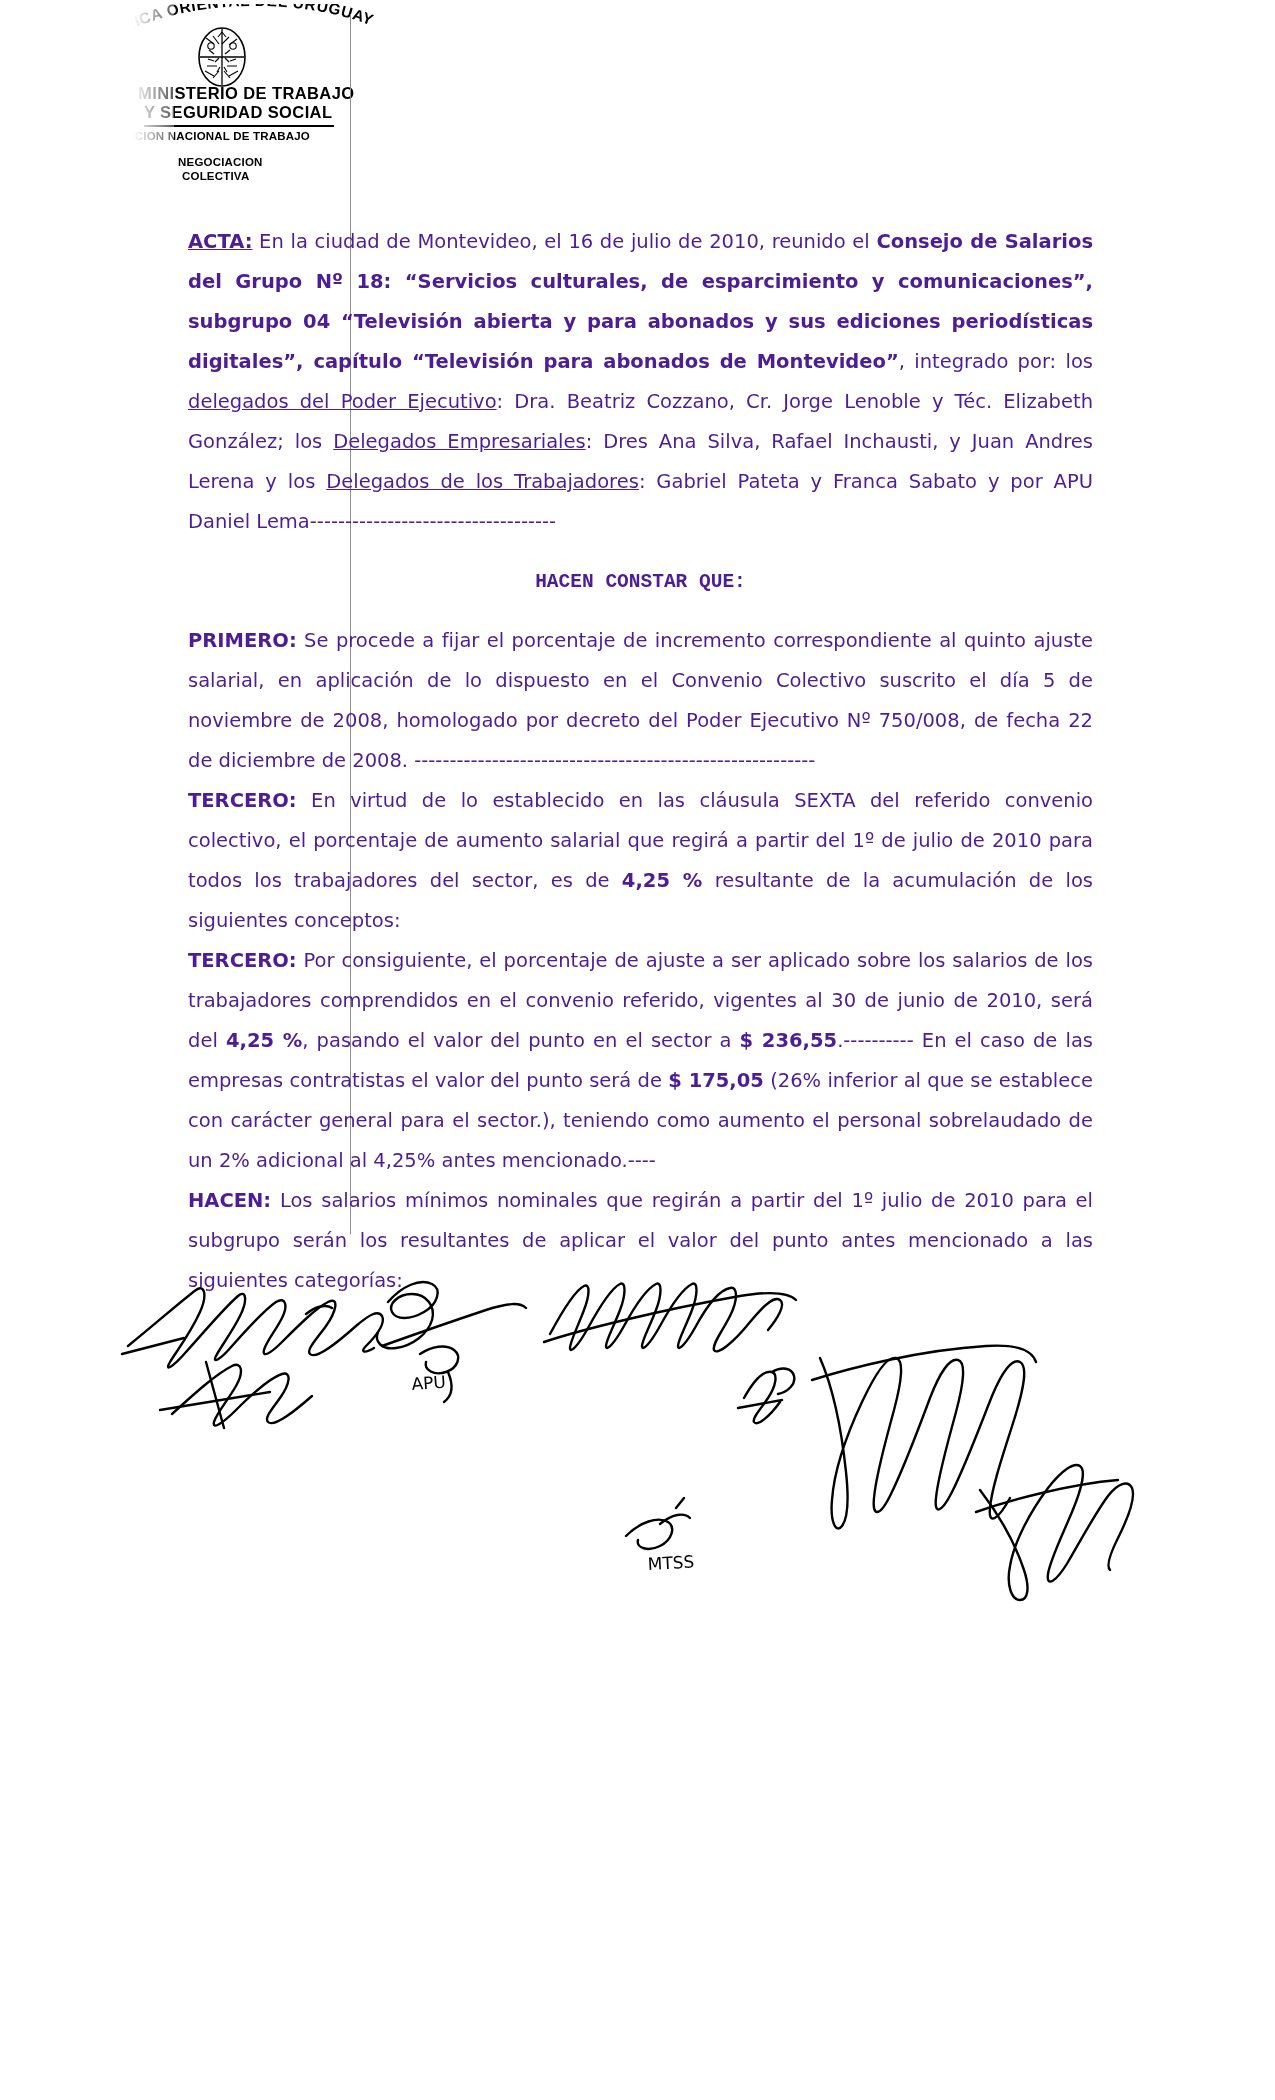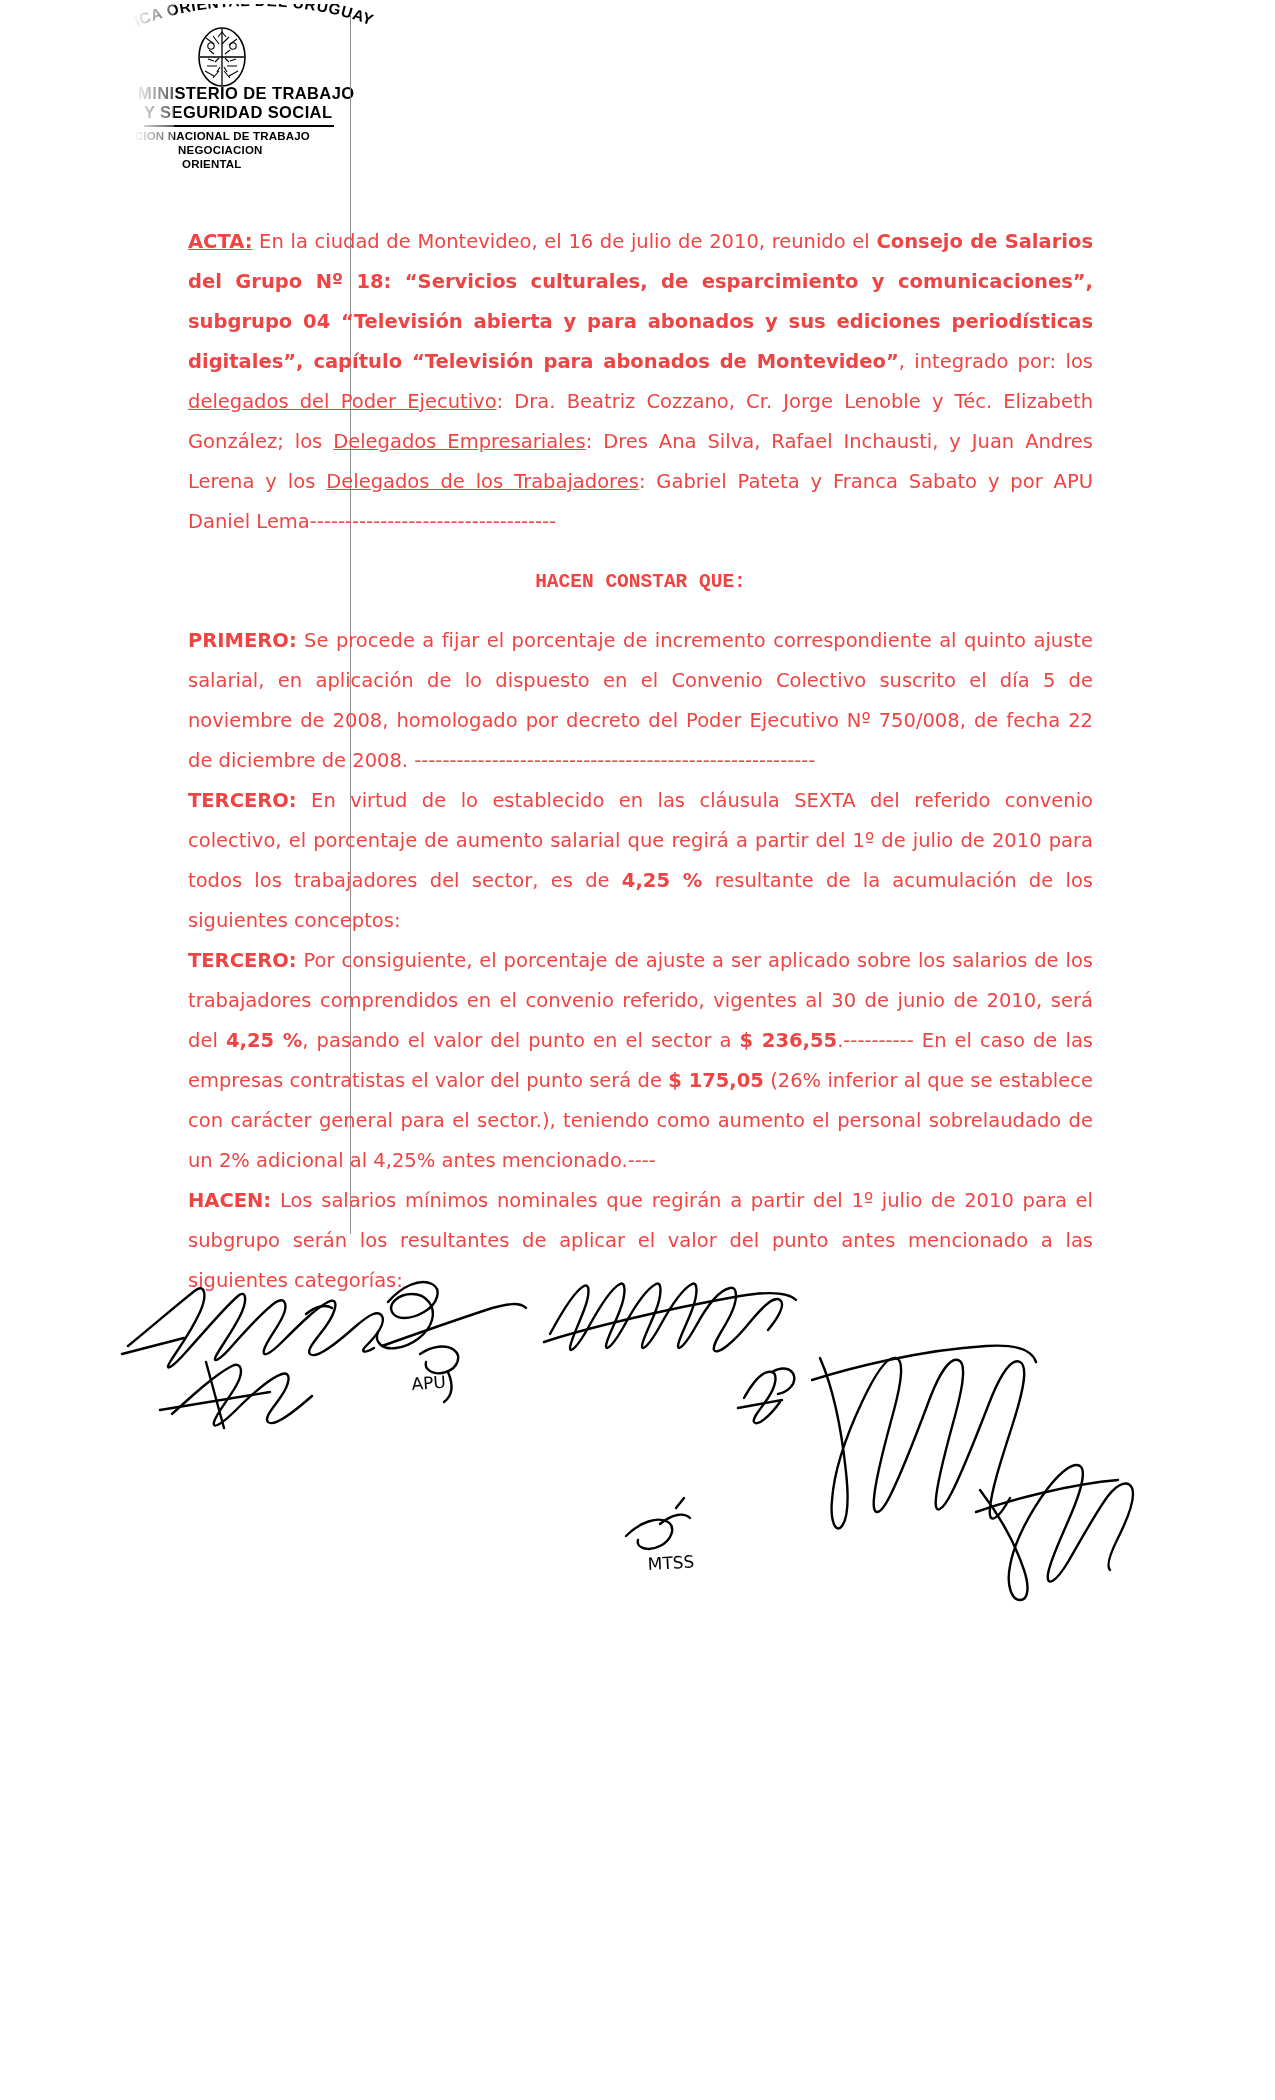--- a/index.html
+++ b/index.html
@@ -78,21 +78,21 @@
   .lh-l3, .lh-l4, .lh-l5 {
     font-family: "Liberation Sans", sans-serif;
     font-weight: 700;
     font-size: 11.5px;
     letter-spacing: 0.2px;
     line-height: 14px;
     white-space: nowrap;
     color: #000;
   }
   .lh-l3 { padding-left: 0px; }
-  .lh-l4 { padding-left: 80px; }
+  .lh-l4 { padding-left: 80px; margin-top: 12px; }
   .lh-l5 { padding-left: 84px; }
 
   
   .washed {
     position: relative;
   }
   .washed::after {
     content: "";
     position: absolute;
     left: -4px;
@@ -115,21 +115,21 @@
 
   
   .body-text {
     position: absolute;
     left: 188px;
     top: 222px;
     width: 905px;
     font-family: "DejaVu Sans", sans-serif;
     font-size: 19.5px;
     line-height: 40px;
-    color: #ef4444;
+    color: #4c1d95;
   }
   .para {
     margin: 0 0 0 0;
     text-align: justify;
     text-justify: inter-word;
   }
   .para.nojust { text-align: left; }
   .b { font-weight: 700; }
   .u { text-decoration: underline; }
   .center {
@@ -196,21 +196,21 @@
         </g>
       </svg>
     </div>
 
     <div class="lh-lines">
       <div class="lh-l1">MINISTERIO DE TRABAJO</div>
       <div class="lh-l2">Y SEGURIDAD SOCIAL</div>
       <div class="lh-rule"></div>
       <div class="lh-l3">DIRECCION NACIONAL DE TRABAJO</div>
       <div class="lh-l4">NEGOCIACION</div>
-      <div class="lh-l5">ORIENTAL</div>
+      <div class="lh-l5">COLECTIVA</div>
     </div>
   </div>
 
   <div class="fold-line"></div>
 
   <div class="body-text">
 
     <p class="para"><span class="b u">ACTA:</span><span> En la ciudad de Montevideo, el 16 de julio de 2010, reunido el </span><span class="b">Consejo de Salarios del Grupo Nº 18: “Servicios culturales, de esparcimiento y comunicaciones”, subgrupo 04 “Televisión abierta y para abonados y sus ediciones periodísticas digitales”, capítulo “Televisión para abonados de Montevideo”</span><span>, integrado por: los </span><span class="u">delegados del Poder Ejecutivo</span><span>: Dra. Beatriz Cozzano, Cr. Jorge Lenoble y Téc. Elizabeth González; los </span><span class="u">Delegados Empresariales</span><span>: Dres Ana Silva, Rafael Inchausti, y Juan Andres Lerena y los </span><span class="u">Delegados de los Trabajadores</span><span>: Gabriel Pateta y Franca Sabato y por APU Daniel Lema</span><span class="dash-fill">-----------------------------------</span></p>
 
     <p class="center">HACEN CONSTAR QUE:</p>

